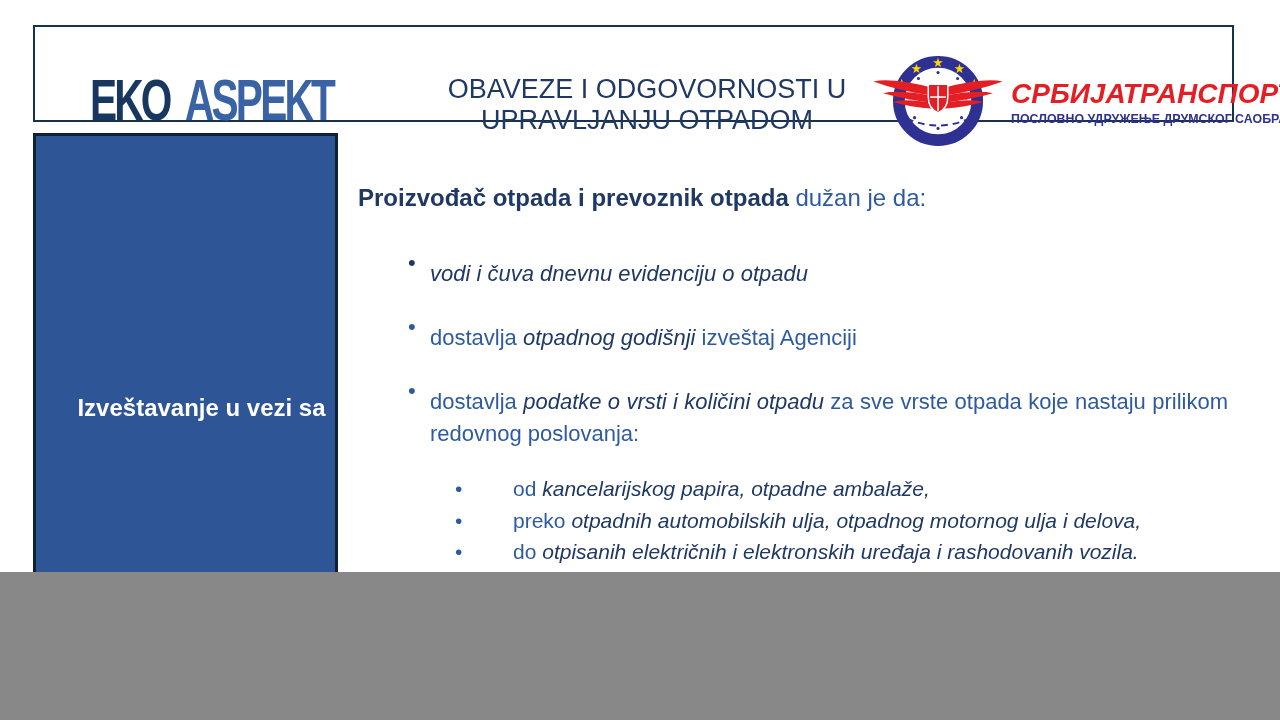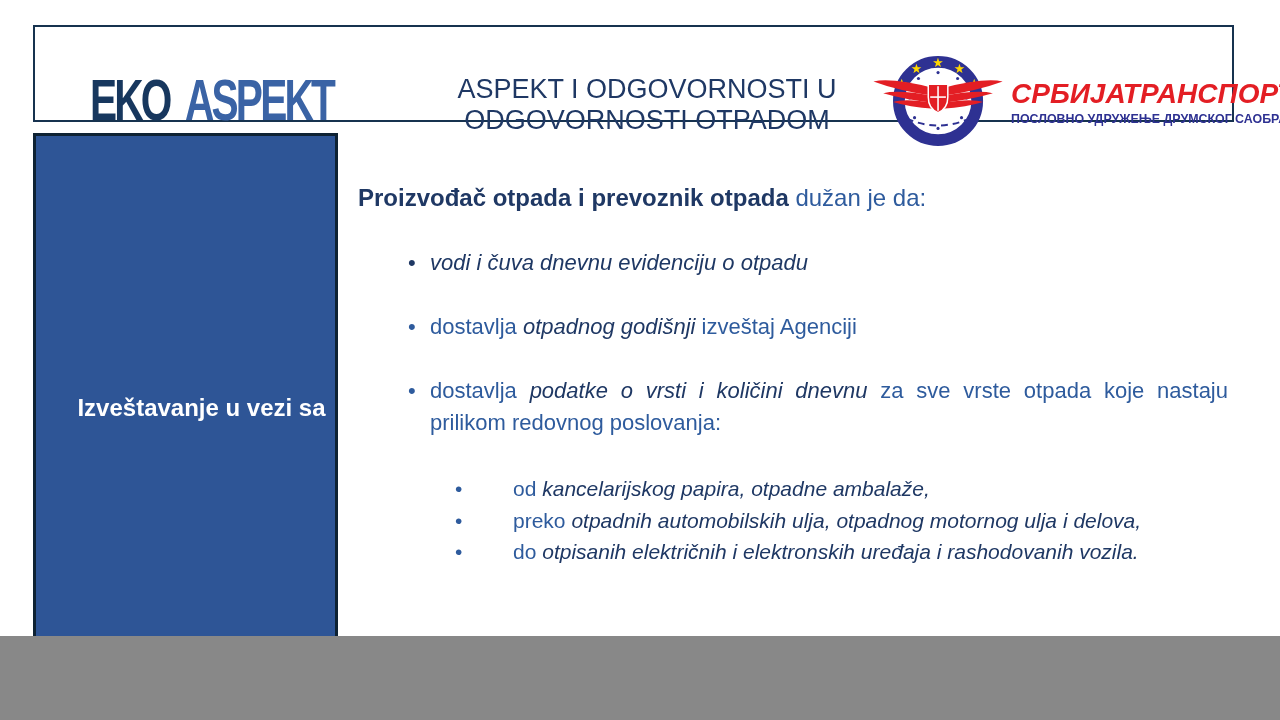--- a/index.html
+++ b/index.html
@@ -3,21 +3,21 @@
 <meta charset="utf-8">
 <style>
   :root{
     --dark:#1F3864; --blue:#2E5B9D; --box-fill:#2E5596; --box-border:#0E2233;
     --header-border:#16324F; --eko-dark:#17375E; --eko-blue:#3A63A5;
     --red:#E31E24; --emblem-blue:#2E3192; --star:#FFD700; --white:#FFFFFF;
   }
   *{margin:0;padding:0;box-sizing:border-box;}
   html,body{background:#888;}
   .slide{
-    position:relative;width:1280px;height:636px;background:var(--white);
+    position:relative;width:1280px;height:572px;background:var(--white);
     overflow:hidden;margin:0 auto;
     font-family:"Liberation Sans","DejaVu Sans",sans-serif;
   }
   
   .header-box{
     position:absolute;left:33px;top:25px;width:1201px;height:97px;
     background:var(--white);border:2px solid var(--header-border);
   }
   .logo-eko{
     position:absolute;left:55px;top:42px;height:62px;
@@ -56,21 +56,21 @@
   .blue{color:var(--blue);}
   .it{font-style:italic;}
   .bold{font-weight:bold;text-align:right;}
   .heading{
     position:absolute;left:358px;top:183px;font-size:24px;line-height:30px;
   }
   .bullet{
     position:absolute;display:flex;font-size:22px;line-height:32px;
   }
   .bullet .marker{width:22px;flex:0 0 22px;}
-  .bullet .btext{flex:1;}
+  .bullet .btext{flex:1;margin-top:11px;}
   .b1{left:408px;top:247px;width:820px;}
   .b2{left:408px;top:311px;width:820px;}
   .b3{left:408px;top:375px;width:820px;}
   .b3 .btext{text-align:justify;}
   .subs{position:absolute;left:455px;top:473px;width:772px;}
   .sub-bullet{display:flex;font-size:21px;line-height:31.5px;}
   .sub-bullet .marker{width:18px;flex:0 0 18px;color:var(--blue);}
   .sub-bullet .btext{flex:1;text-align:justify;margin-left:40px;}
 </style>
 </head>
@@ -78,22 +78,22 @@
 
 <div class="slide">
 
   <header class="header-box">
     <div class="logo-eko">
       <span class="eko">EKO</span>
       <span class="aspekt">ASPEKT</span>
     </div>
 
     <div class="slide-title">
-      <div>ASPEKT I ODGOVORNOSTI U</div>
-      <div>ODGOVORNOSTI OTPADOM</div>
+      <div>OBAVEZE I ODGOVORNOSTI U</div>
+      <div>UPRAVLJANJU OTPADOM</div>
     </div>
 
     <div class="logo-right">
       <svg width="138" height="93" viewBox="0 0 140 95" aria-hidden="true">
 
         <circle cx="68" cy="48" r="40" fill="#FFFFFF" stroke="#2E3192" stroke-width="12"></circle>
 
         <g fill="#2E3192">
           <circle cx="68" cy="19" r="1.6"></circle>
             <circle cx="88" cy="25" r="1.6"></circle>
@@ -161,21 +161,21 @@
       <span class="blue">dostavlja </span>
       <span class="dark it">otpadnog godišnji </span>
       <span class="blue">izveštaj Agenciji</span>
     </span>
   </div>
 
   <div class="bullet b3">
     <span class="marker blue">•</span>
     <span class="btext">
       <span class="blue">dostavlja </span>
-      <span class="dark it">podatke o vrsti i količini dnevnu </span>
+      <span class="dark it">podatke o vrsti i količini otpadu </span>
       <span class="blue">za sve vrste otpada koje nastaju prilikom redovnog poslovanja:</span>
     </span>
   </div>
 
   <div class="subs">
     <div class="sub-bullet">
       <span class="marker">•</span>
       <span class="btext">
         <span class="blue">od </span>
         <span class="dark it">kancelarijskog papira, otpadne ambalaže,</span>

